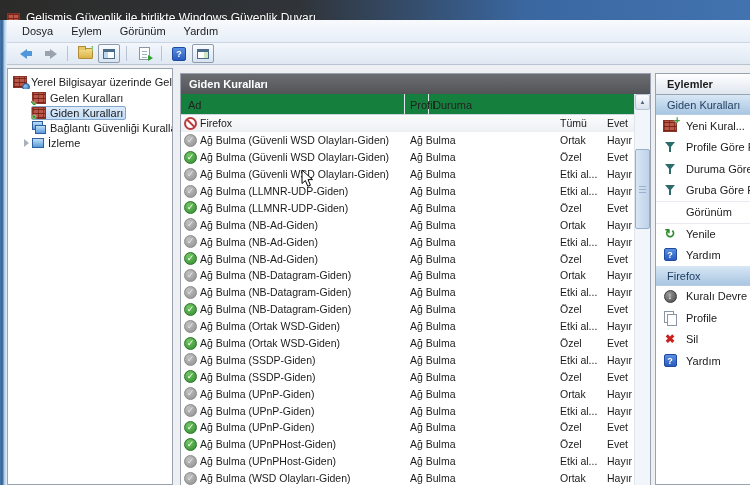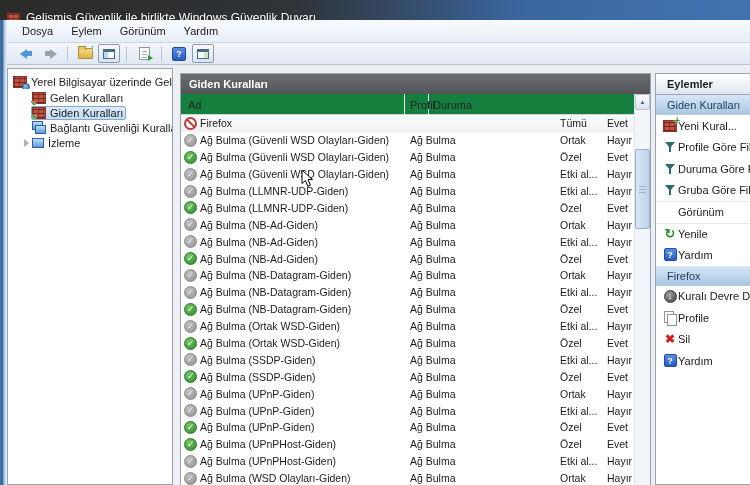--- a/index.html
+++ b/index.html
@@ -131,21 +131,21 @@
 
   
   .act-pane{position:absolute;left:655px;top:73px;width:98px;height:412px;background:#fff;
     border:1px solid #98a2b0;border-right:none;overflow:hidden}
   .act-title{height:21px;line-height:20px;font-weight:bold;padding-left:11px;
     background:linear-gradient(#ffffff,#dfe6ef);border-bottom:1px solid #98a2b0}
   .act-hdr{height:20px;line-height:20px;padding-left:11px;color:#1d3c5e;white-space:nowrap;overflow:hidden;
     background:linear-gradient(#d8e7f5,#a9c6e2);border-bottom:1px solid #b9cde2}
   .act-item{height:21.5px;display:flex;align-items:center;padding-left:6px;white-space:nowrap;overflow:hidden}
   .act-item.septop{border-top:1px solid #e8ecf1}
-  .act-item .lbl{overflow:hidden}
+  .act-item .lbl{margin-left:8px;overflow:hidden}
 
   .cursor{position:absolute;left:301px;top:169px;z-index:60}
 </style>
 </head>
 <body>
 
 <div id="screen">
 
   <div class="titlebar">
     <span class="brick" style="width:13px;height:11px"></span>

